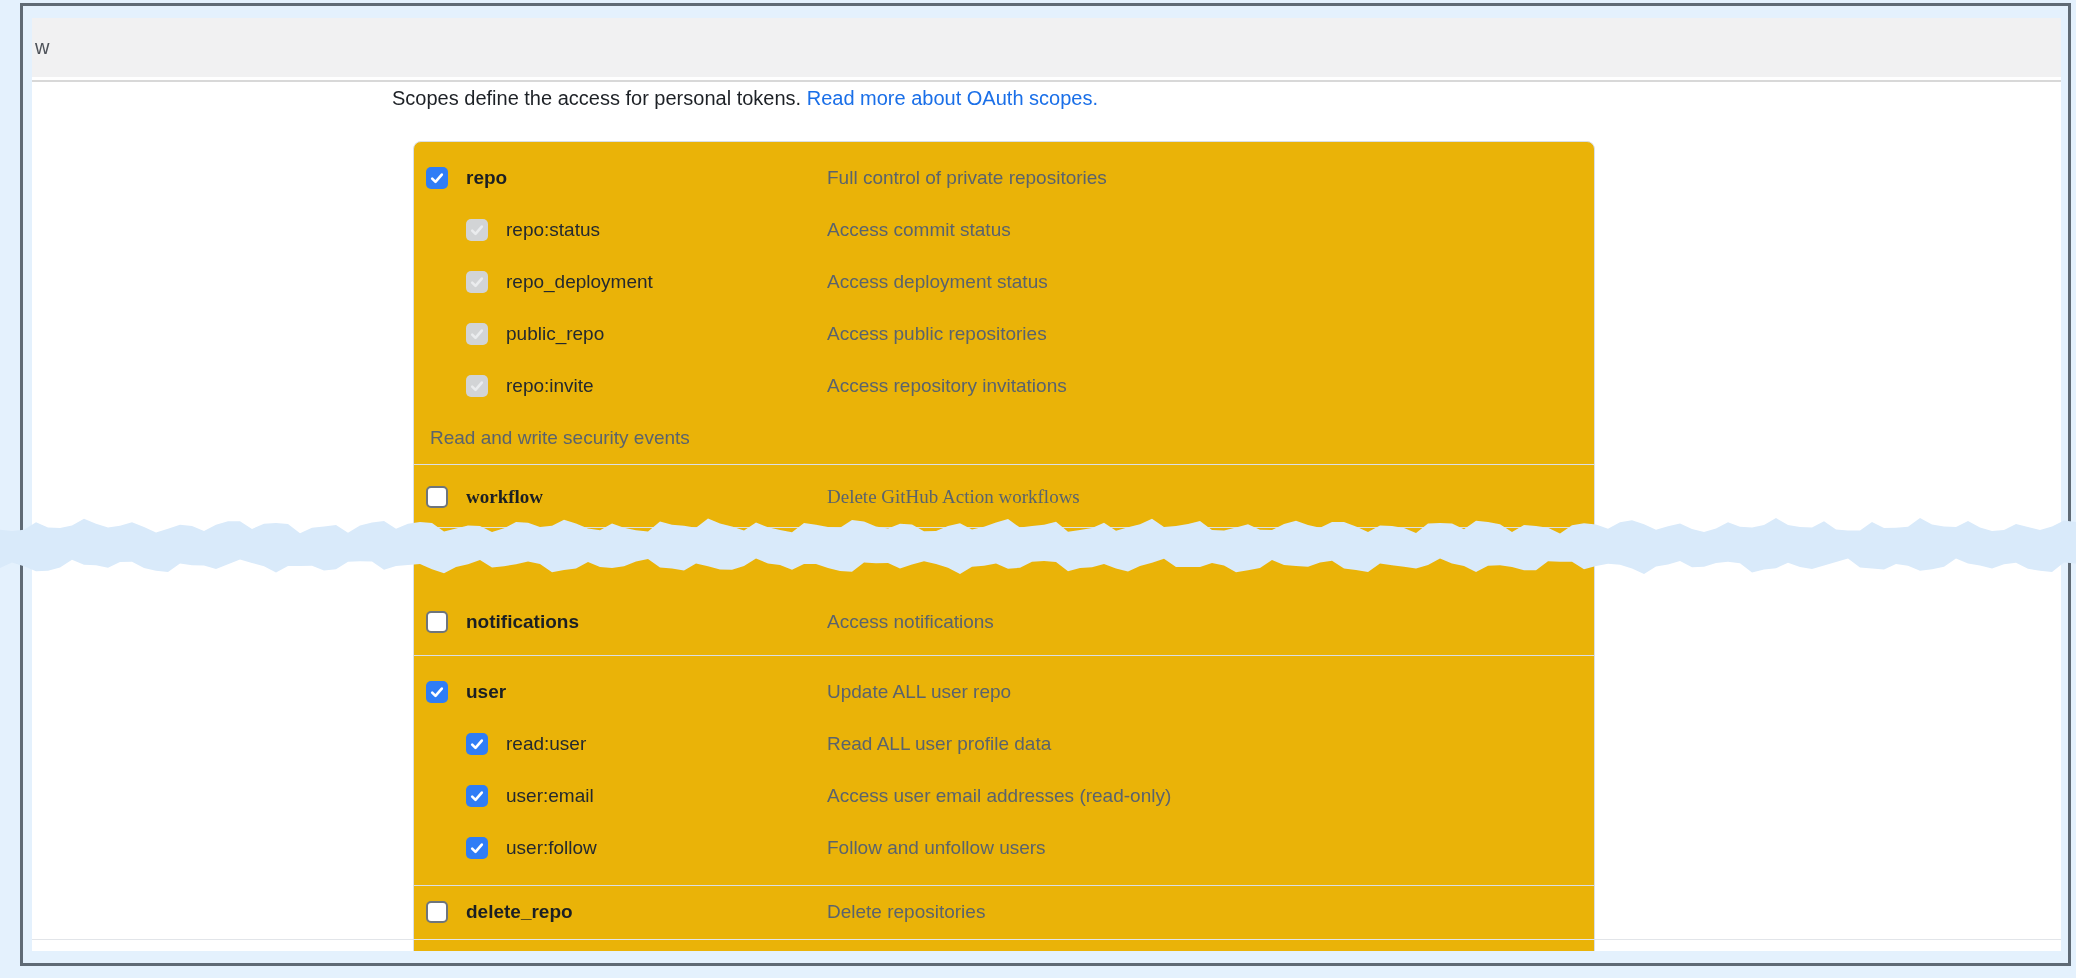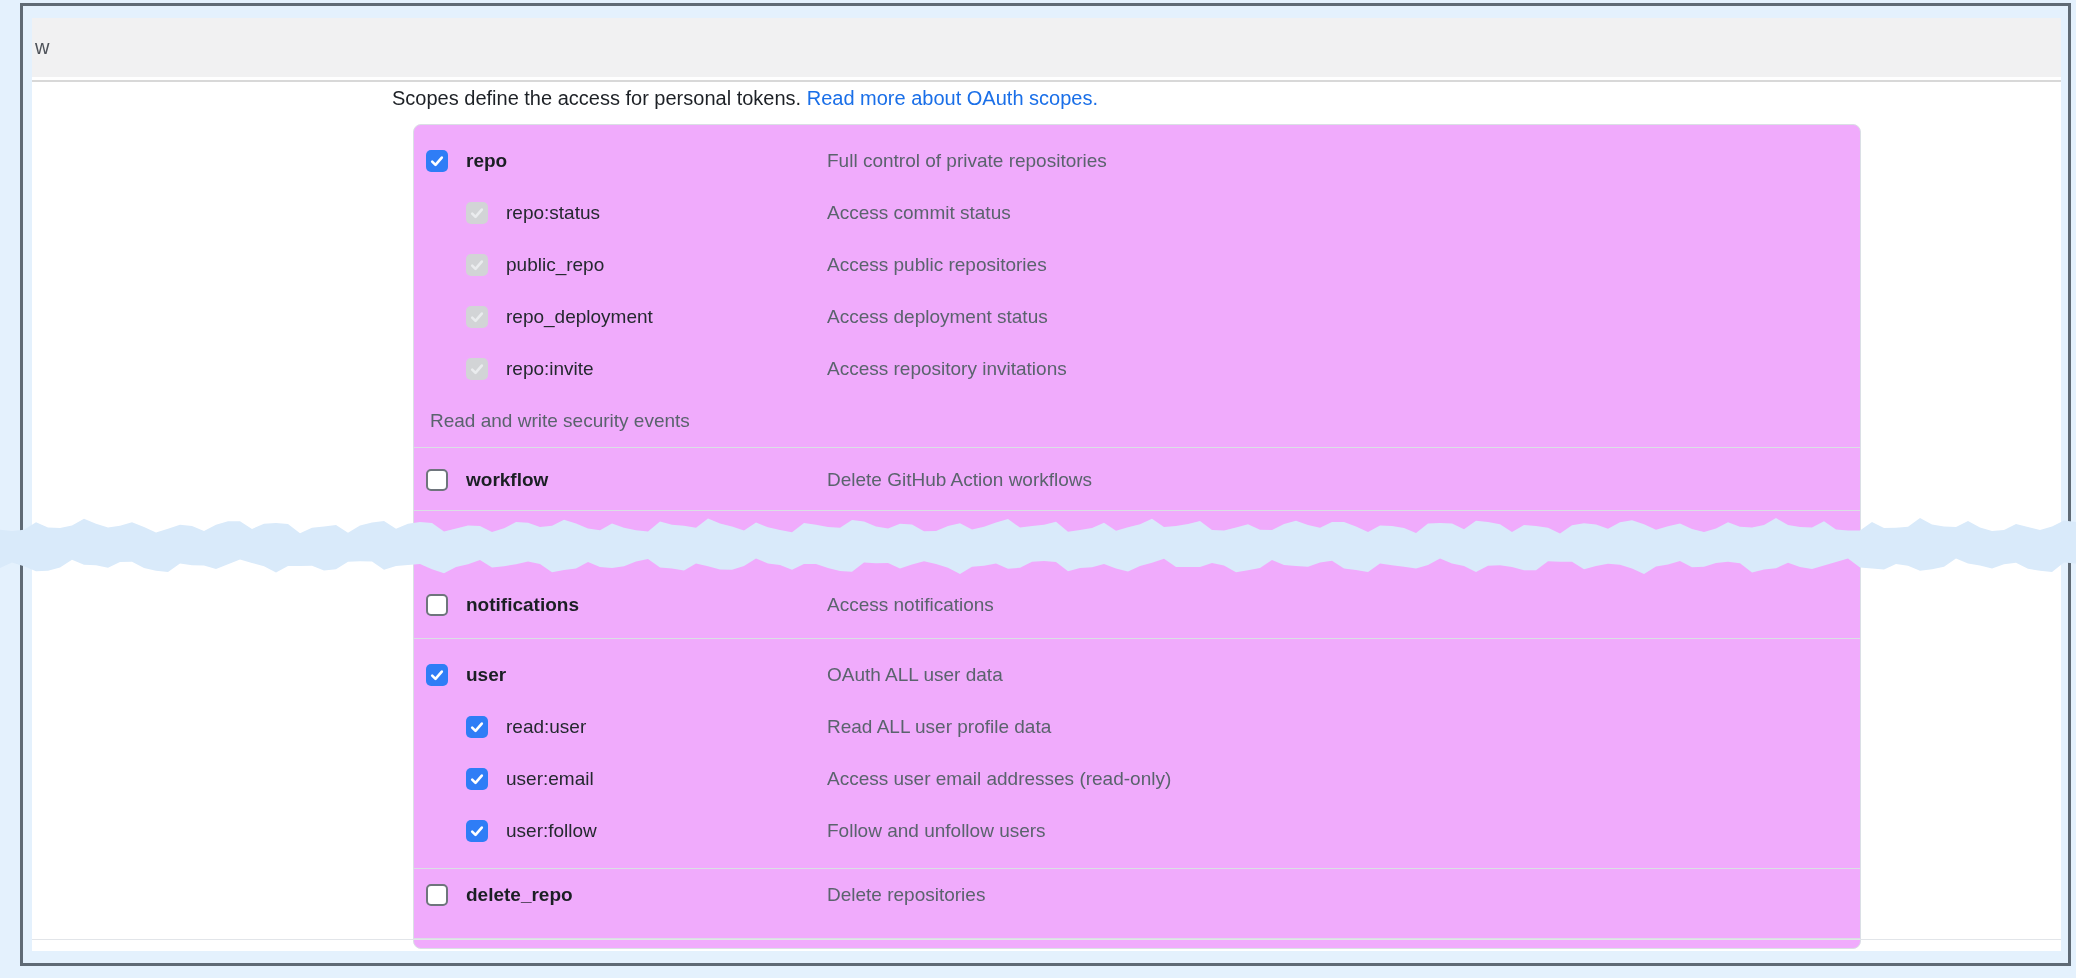--- a/index.html
+++ b/index.html
@@ -35,27 +35,27 @@
     padding-left:3px;font-size:20px;color:#4e535a;line-height:59px;
   }
   .topbar-divider{
     position:absolute;left:0;top:62px;width:100%;height:2px;background:#d8d8d8;
   }
   .intro{
     position:absolute;left:360px;top:69px;font-size:20px;color:#1d2126;white-space:nowrap;
   }
   .intro a{color:var(--link);text-decoration:none;cursor:pointer;margin-top:48px;}
   .scope-box{
-    position:absolute;left:381px;top:106px;width:1448px;
-    border:1px solid var(--border-muted);border-radius:8px;background:#f0abfc;
+    position:absolute;left:381px;top:123px;width:1182px;
+    border:1px solid var(--border-muted);border-radius:8px;background:#eab308;
   }
   .group{padding:10px 0 4px;}
   .group + .group{border-top:1px solid var(--border-muted);}
   .group.g1{padding:10px 0 0;}
-  .group.g2{padding:6px 0 4px;}
+  .group.g2{padding:6px 0 4px;font-family:Liberation Serif, serif;}
   .group.g3{padding:68px 0 7px;}
   .group.g4{padding:10px 0 11px;}
   .group.g5{padding:0 0 17px;}
   .group.g6{padding:0;height:10px;}
   .row{display:flex;align-items:center;height:52px;}
   .cell-label{flex:0 0 397px;display:flex;align-items:center;}
   .cell-label.lvl1{padding-left:12px;}
   .cell-label.lvl2{padding-left:52px;}
   .checkbox{
     width:22px;height:22px;border-radius:5px;flex:0 0 22px;
@@ -114,34 +114,34 @@
           </div>
           <span class="cell-desc">Access commit status</span>
         </div>
         <div class="row">
           <div class="cell-label lvl2">
             <span class="checkbox checked-disabled">
               <svg viewBox="0 0 16 16">
                 <path d="M3.2 8.6 L6.5 11.9 L12.8 4.6" fill="none" stroke="currentColor" stroke-width="2.6" stroke-linecap="round" stroke-linejoin="round"></path>
               </svg>
             </span>
+            <span class="scope-name disabled">repo_deployment</span>
+          </div>
+          <span class="cell-desc">Access deployment status</span>
+        </div>
+        <div class="row">
+          <div class="cell-label lvl2">
+            <span class="checkbox checked-disabled">
+              <svg viewBox="0 0 16 16">
+                <path d="M3.2 8.6 L6.5 11.9 L12.8 4.6" fill="none" stroke="currentColor" stroke-width="2.6" stroke-linecap="round" stroke-linejoin="round"></path>
+              </svg>
+            </span>
             <span class="scope-name disabled">public_repo</span>
           </div>
           <span class="cell-desc">Access public repositories</span>
-        </div>
-        <div class="row">
-          <div class="cell-label lvl2">
-            <span class="checkbox checked-disabled">
-              <svg viewBox="0 0 16 16">
-                <path d="M3.2 8.6 L6.5 11.9 L12.8 4.6" fill="none" stroke="currentColor" stroke-width="2.6" stroke-linecap="round" stroke-linejoin="round"></path>
-              </svg>
-            </span>
-            <span class="scope-name disabled">repo_deployment</span>
-          </div>
-          <span class="cell-desc">Access deployment status</span>
         </div>
         <div class="row">
           <div class="cell-label lvl2">
             <span class="checkbox checked-disabled">
               <svg viewBox="0 0 16 16">
                 <path d="M3.2 8.6 L6.5 11.9 L12.8 4.6" fill="none" stroke="currentColor" stroke-width="2.6" stroke-linecap="round" stroke-linejoin="round"></path>
               </svg>
             </span>
             <span class="scope-name disabled">repo:invite</span>
           </div>
@@ -172,21 +172,21 @@
       <div class="group g4">
         <div class="row">
           <div class="cell-label lvl1">
             <span class="checkbox checked">
               <svg viewBox="0 0 16 16">
                 <path d="M3.2 8.6 L6.5 11.9 L12.8 4.6" fill="none" stroke="currentColor" stroke-width="2.6" stroke-linecap="round" stroke-linejoin="round"></path>
               </svg>
             </span>
             <span class="scope-name bold">user</span>
           </div>
-          <span class="cell-desc">OAuth ALL user data</span>
+          <span class="cell-desc">Update ALL user repo</span>
         </div>
         <div class="row">
           <div class="cell-label lvl2">
             <span class="checkbox checked">
               <svg viewBox="0 0 16 16">
                 <path d="M3.2 8.6 L6.5 11.9 L12.8 4.6" fill="none" stroke="currentColor" stroke-width="2.6" stroke-linecap="round" stroke-linejoin="round"></path>
               </svg>
             </span>
             <span class="scope-name">read:user</span>
           </div>

